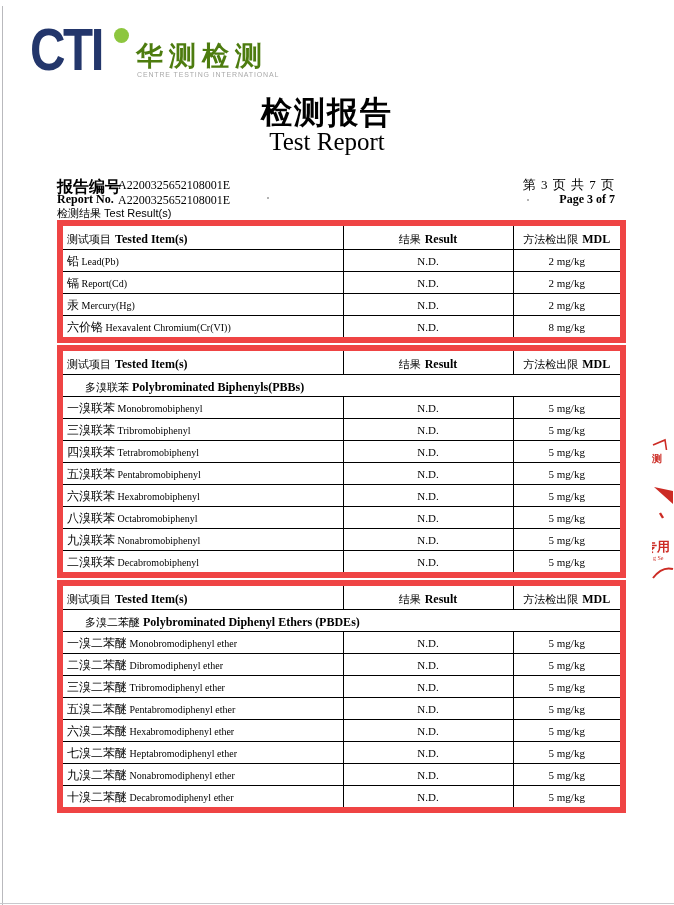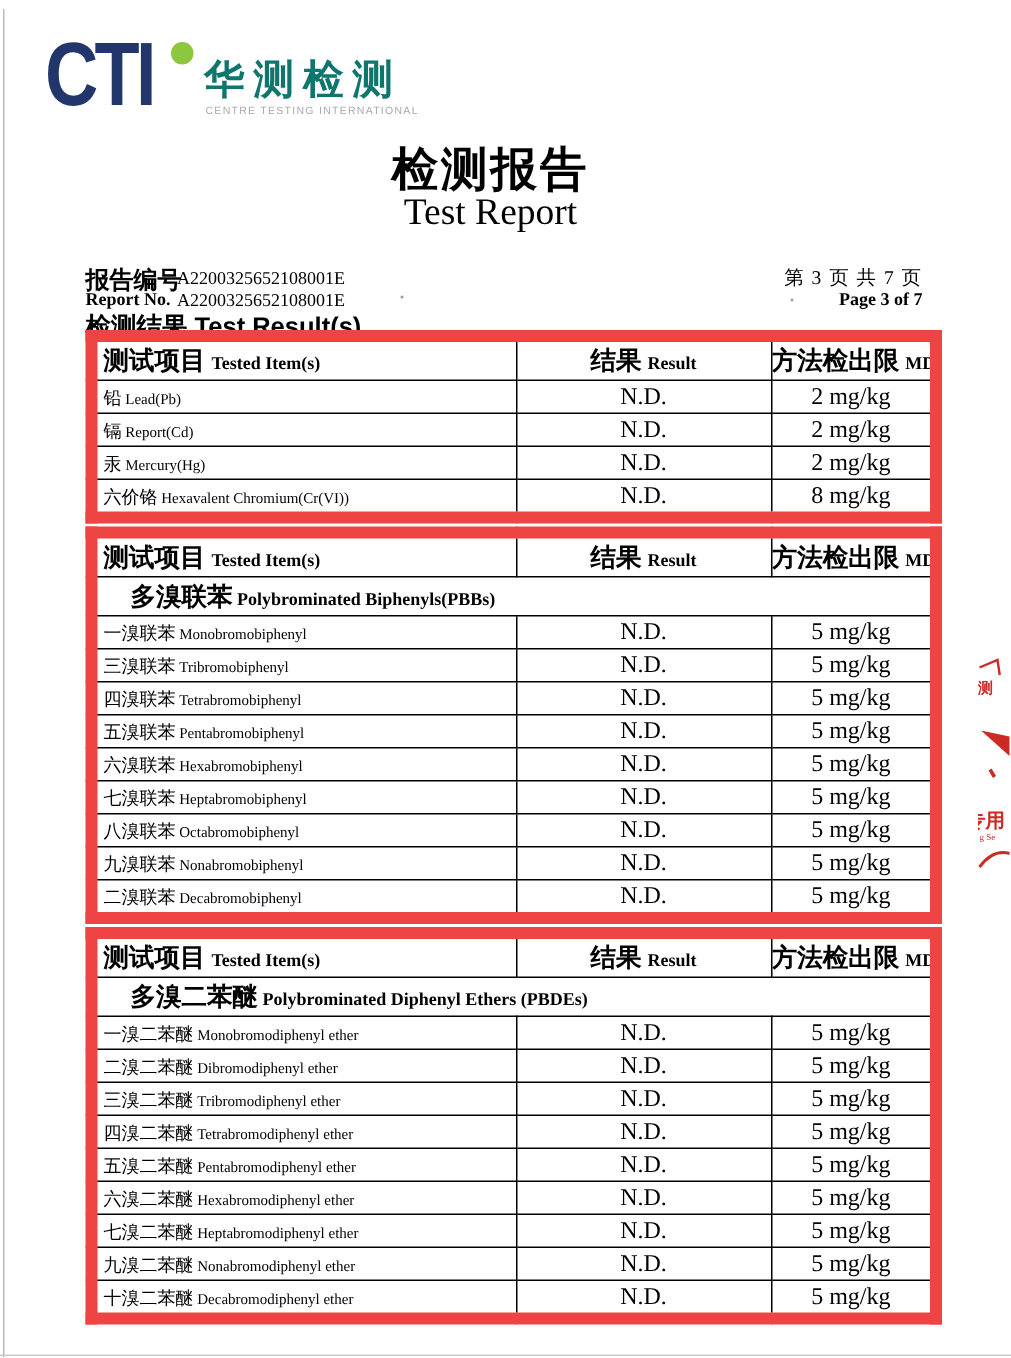--- a/index.html
+++ b/index.html
@@ -14,22 +14,22 @@
   .logo{position:absolute;left:30px;top:28px;width:230px;height:62px;}
   .logo-cti{
     position:absolute;left:0;top:-8px;
     font-family:"Liberation Sans",sans-serif;font-weight:bold;
     font-size:60px;line-height:1;color:#23366b;letter-spacing:-3px;
     transform:scaleX(0.82);transform-origin:left top;
   }
   .logo-dot{position:absolute;left:84px;top:0px;width:15px;height:15px;border-radius:50%;background:#8dc63f;}
   .logo-zh{
     position:absolute;left:106px;top:15px;
-    font-family:Liberation Mono, monospace;font-weight:600;
-    font-size:27px;line-height:1;color:#0f766e;letter-spacing:6px;white-space:nowrap;
+    font-family:Liberation Sans, sans-serif;font-weight:600;
+    font-size:27px;line-height:1;color:#4d7c0f;letter-spacing:6px;white-space:nowrap;
   }
   .logo-en{
     position:absolute;left:107px;top:43px;
     font-family:"Liberation Sans",sans-serif;font-size:7px;color:#a9a9a9;
     letter-spacing:0.85px;white-space:nowrap;
   }
 
   
   .title-zh{position:absolute;left:0;right:20px;top:92px;text-align:center;
     font-size:31px;font-weight:bold;letter-spacing:2px;}
@@ -43,32 +43,32 @@
   .meta-val-1{position:absolute;left:118px;top:178px;font-size:12px;}
   .meta-val-2{position:absolute;left:118px;top:193px;font-size:12px;}
   .page-zh{position:absolute;left:380px;top:176px;width:235px;text-align:right;font-size:13px;letter-spacing:1px;}
   .page-en{position:absolute;left:380px;top:192px;width:235px;text-align:right;font-size:12px;font-weight:bold;}
   .results-heading{position:absolute;left:57px;top:206px;font-size:12.5px;}
   .speck{position:absolute;width:2px;height:2px;background:#9a9a9a;border-radius:50%;}
 
   
   .tables{position:absolute;left:57px;top:220px;width:563px;}
   table{border-collapse:collapse;width:563px;table-layout:fixed;margin-bottom:2px;}
-  table{border:8px solid #ef4444;}
+  table{border:6px solid #ef4444;}
   th,td{border:1px solid #000;overflow:hidden;white-space:nowrap;}
   col.c1{width:283px;} col.c2{width:170px;} col.c3{width:110px;}
   th{height:21px;font-weight:bold;}
   td{height:19px;}
   .cell-item,.th-item{text-align:left;padding-left:4px;}
   .cell-mid,.th-mid,.cell-mdl,.th-mdl{text-align:center;padding:0;}
-  .zh-b{font-family:"Liberation Sans",sans-serif;font-weight:bold;font-size:17px;}
+  .zh-b{font-family:"Liberation Sans",sans-serif;font-weight:normal;font-size:11px;}
   .en-b{font-family:"Liberation Serif",serif;font-weight:bold;font-size:12px;}
   .zh-r{font-family:"Liberation Serif",serif;font-size:12px;}
   .en-r{font-family:"Liberation Serif",serif;font-size:10px;}
-  .val{font-family:"Liberation Serif",serif;font-size:16px;}
+  .val{font-family:"Liberation Serif",serif;font-size:11px;}
   .section-td{text-align:left;padding-left:22px;}
 
   
   .stamp{position:absolute;left:652px;top:436px;width:22px;height:148px;}
 </style>
 </head>
 <body>
 
 <div class="edge-left"></div>
 <div class="edge-bottom"></div>
@@ -165,25 +165,20 @@
           <td class="cell-item"><span class="zh-r">五溴联苯</span><span class="en-r"> Pentabromobiphenyl</span></td>
           <td class="cell-mid val">N.D.</td>
           <td class="cell-mdl val">5 mg/kg</td>
         </tr>
         <tr>
           <td class="cell-item"><span class="zh-r">六溴联苯</span><span class="en-r"> Hexabromobiphenyl</span></td>
           <td class="cell-mid val">N.D.</td>
           <td class="cell-mdl val">5 mg/kg</td>
         </tr>
         <tr>
-          <td class="cell-item"><span class="zh-r">七溴联苯</span><span class="en-r"> Heptabromobiphenyl</span></td>
-          <td class="cell-mid val">N.D.</td>
-          <td class="cell-mdl val">5 mg/kg</td>
-        </tr>
-        <tr>
           <td class="cell-item"><span class="zh-r">八溴联苯</span><span class="en-r"> Octabromobiphenyl</span></td>
           <td class="cell-mid val">N.D.</td>
           <td class="cell-mdl val">5 mg/kg</td>
         </tr>
         <tr>
           <td class="cell-item"><span class="zh-r">九溴联苯</span><span class="en-r"> Nonabromobiphenyl</span></td>
           <td class="cell-mid val">N.D.</td>
           <td class="cell-mdl val">5 mg/kg</td>
         </tr>
         <tr>
@@ -215,25 +210,20 @@
           <td class="cell-mid val">N.D.</td>
           <td class="cell-mdl val">5 mg/kg</td>
         </tr>
         <tr>
           <td class="cell-item"><span class="zh-r">二溴二苯醚</span><span class="en-r"> Dibromodiphenyl ether</span></td>
           <td class="cell-mid val">N.D.</td>
           <td class="cell-mdl val">5 mg/kg</td>
         </tr>
         <tr>
           <td class="cell-item"><span class="zh-r">三溴二苯醚</span><span class="en-r"> Tribromodiphenyl ether</span></td>
-          <td class="cell-mid val">N.D.</td>
-          <td class="cell-mdl val">5 mg/kg</td>
-        </tr>
-        <tr>
-          <td class="cell-item"><span class="zh-r">四溴二苯醚</span><span class="en-r"> Tetrabromodiphenyl ether</span></td>
           <td class="cell-mid val">N.D.</td>
           <td class="cell-mdl val">5 mg/kg</td>
         </tr>
         <tr>
           <td class="cell-item"><span class="zh-r">五溴二苯醚</span><span class="en-r"> Pentabromodiphenyl ether</span></td>
           <td class="cell-mid val">N.D.</td>
           <td class="cell-mdl val">5 mg/kg</td>
         </tr>
         <tr>
           <td class="cell-item"><span class="zh-r">六溴二苯醚</span><span class="en-r"> Hexabromodiphenyl ether</span></td>

